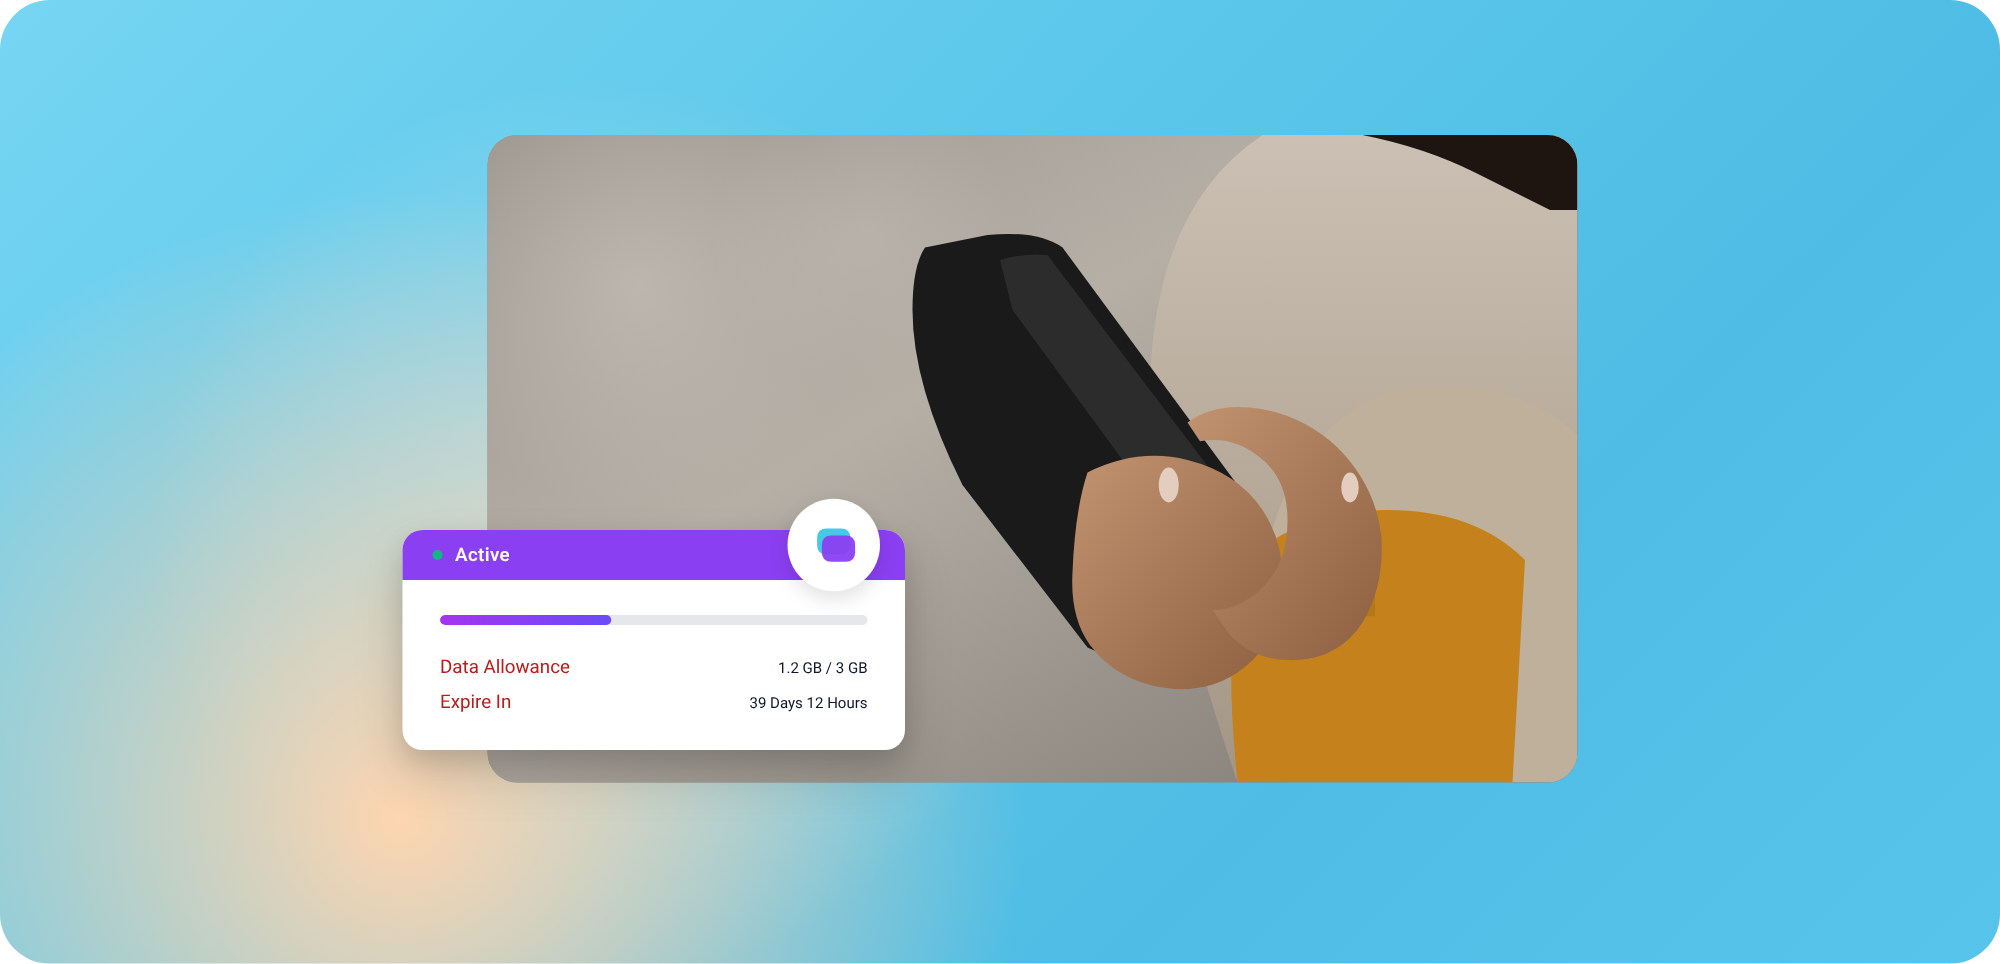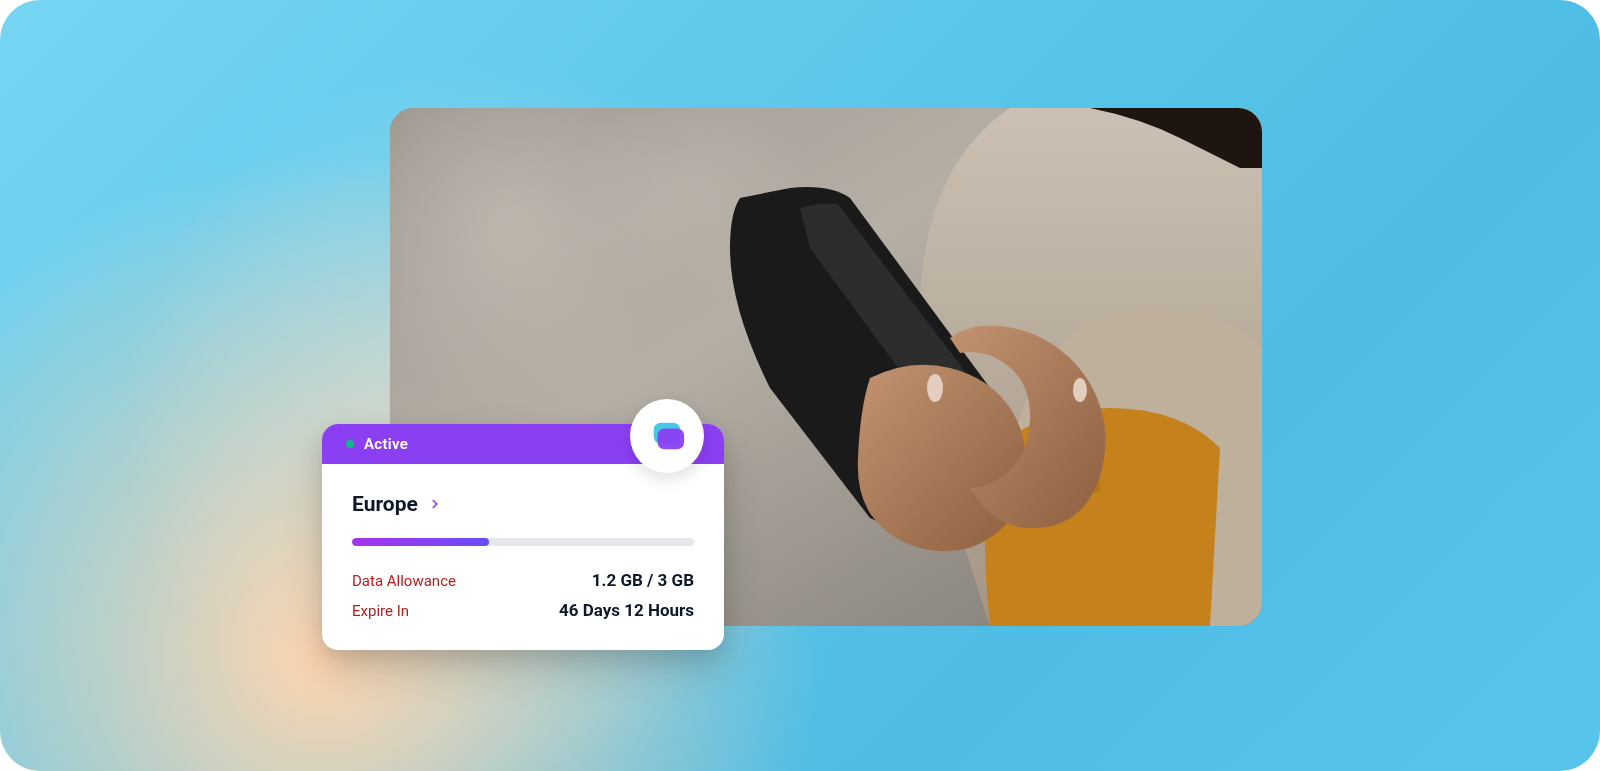--- a/index.html
+++ b/index.html
@@ -124,22 +124,22 @@
     .info-row:last-child {
       margin-bottom: 0;
       gap: 24px;
     }
     .info-label {
       color: #b91c1c;
       font-size: 15px;
     }
     .info-value {
       color: #0f172a;
-      font-size: 17px;
-      font-weight: 700;
+      font-size: 12px;
+      font-weight: 400;
     }
   </style>
 </head>
 <body>
 
 <div class="outer-container">
 
   <div class="photo-placeholder">
     <svg viewBox="0 0 872 518" preserveAspectRatio="xMidYMid slice">
       <defs>
@@ -186,38 +186,30 @@
     </div>
 
     <div class="logo-badge">
       <svg width="38" height="38" viewBox="0 0 40 40">
         <path d="M 6 14 Q 6 6 14 6 L 26 6 Q 34 6 34 14 L 34 20 Q 34 28 26 28 L 14 28 Q 6 28 6 20 Z" fill="#45c9e5"></path>
         <path d="M 10 20 Q 10 12 18 12 L 30 12 Q 38 12 38 20 L 38 26 Q 38 34 30 34 L 18 34 Q 10 34 10 26 Z" fill="#8b3ff2" opacity="0.95"></path>
       </svg>
     </div>
 
     <div class="card-body">
-      <div class="region-row">
-        <span class="region-name">Europe</span>
-        <span class="chevron">
-          <svg width="14" height="14" viewBox="0 0 24 24" fill="none" stroke="currentColor" stroke-width="3" stroke-linecap="round" stroke-linejoin="round">
-            <polyline points="9 18 15 12 9 6"></polyline>
-          </svg>
-        </span>
-      </div>
 
       <div class="progress-track">
         <div class="progress-fill"></div>
       </div>
 
       <div class="info-row">
         <span class="info-label">Data Allowance</span>
         <span class="info-value">1.2 GB / 3 GB</span>
       </div>
 
       <div class="info-row">
         <span class="info-label">Expire In</span>
-        <span class="info-value">46 Days 12 Hours</span>
+        <span class="info-value">39 Days 12 Hours</span>
       </div>
     </div>
   </div>
 
 </div>
 
 </body></html>

